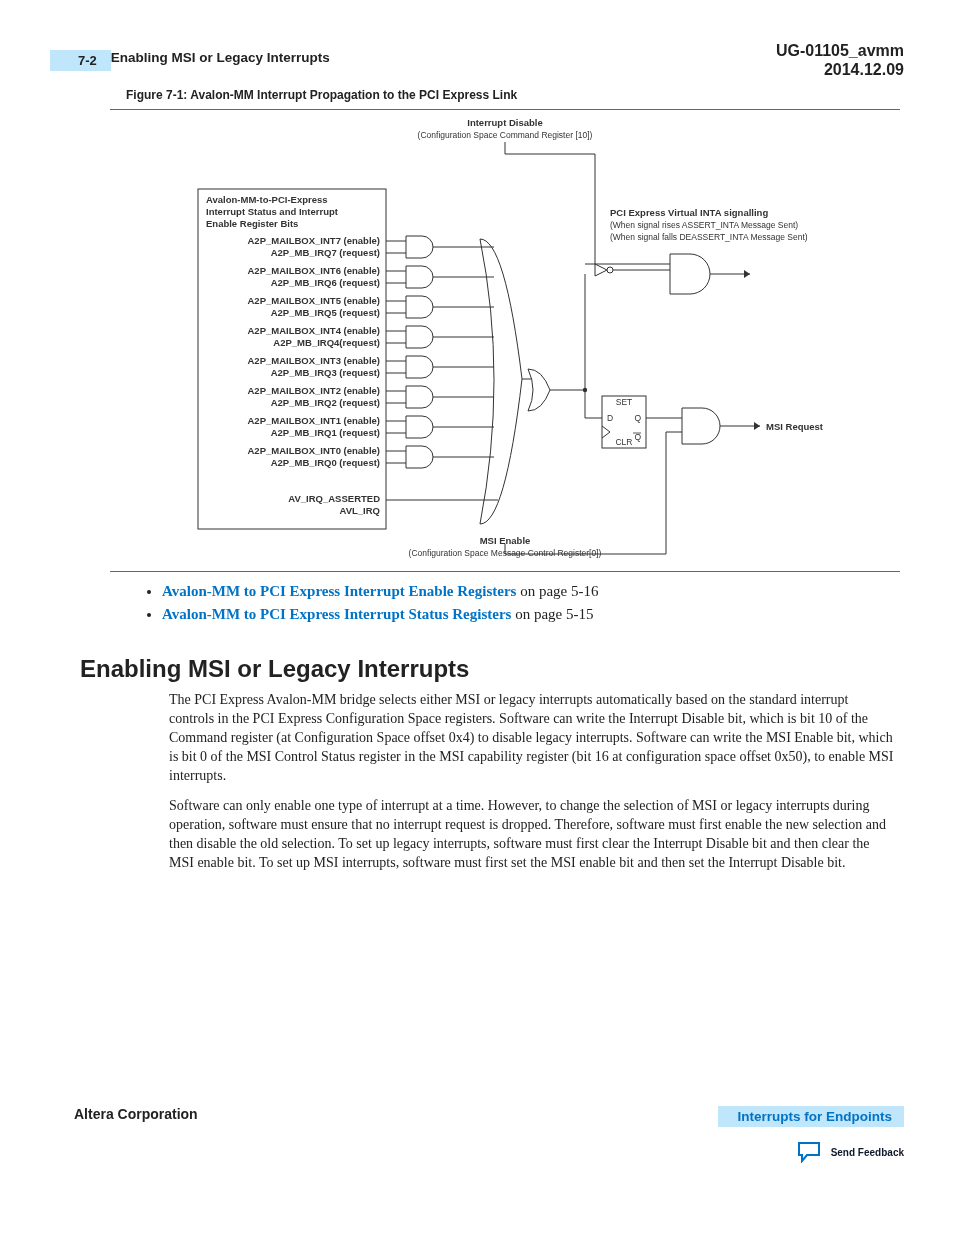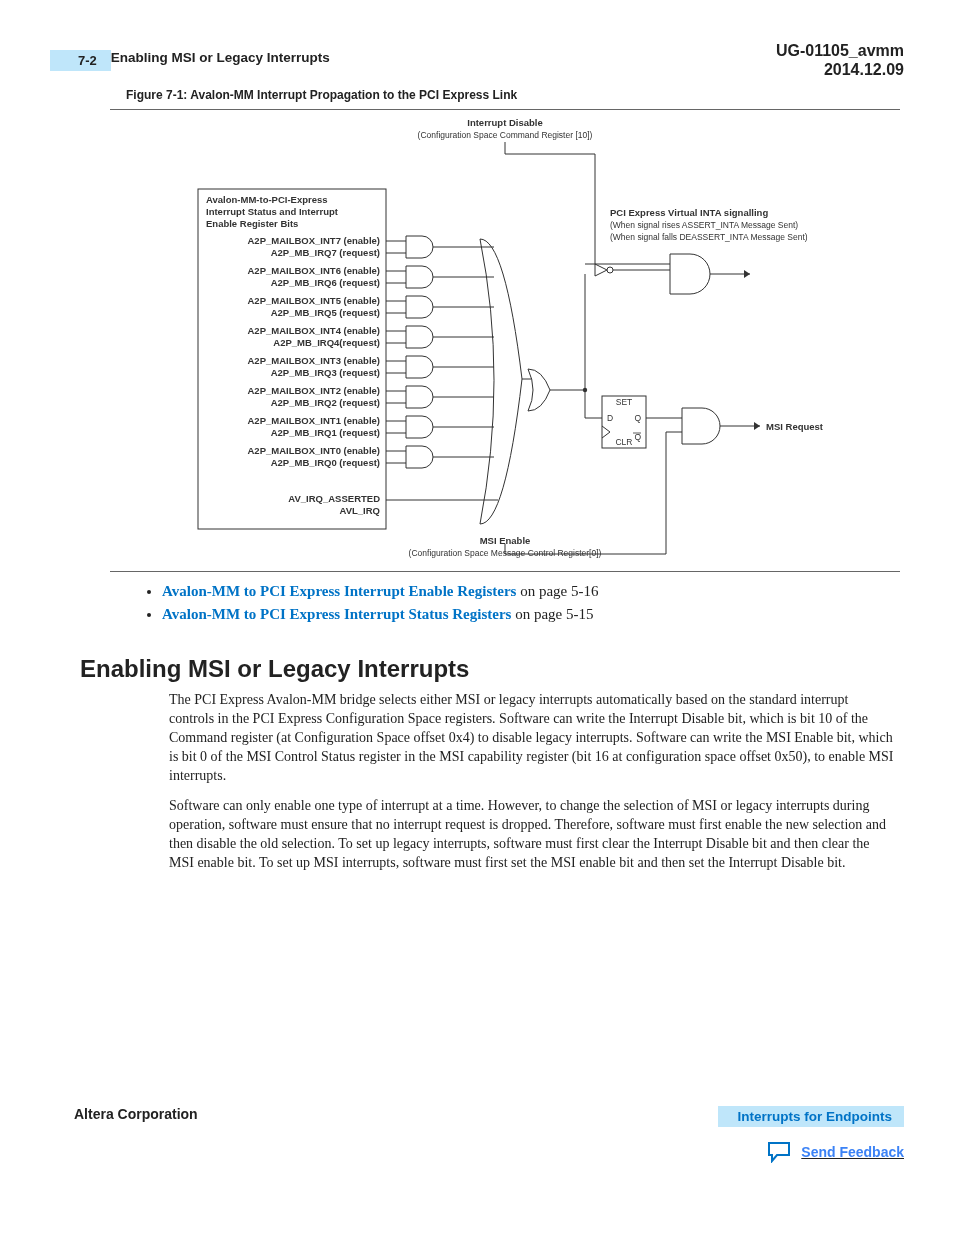--- a/index.html
+++ b/index.html
@@ -125,43 +125,42 @@
     justify-content: space-between;
     align-items: flex-start;
     margin-left: 41px;
   }
   .footer-left {
     font-size: 14px;
     font-weight: 700;
   }
   .footer-right {
     text-align: right;
-    text-decoration: underline;
   }
   .footer-link-top {
     background: #bfe6fa;
     padding: 3px 12px 3px 20px;
     color: #0073c6;
     font-weight: 700;
     font-size: 13.5px;
     display: inline-block;
     cursor: pointer;
   }
   .feedback-row {
     margin-top: 14px;
     display: flex;
     align-items: center;
     gap: 8px;
     justify-content: flex-end;
     cursor: pointer;
   }
   .feedback-text {
-    color: #3b82f6;
-    font-weight: 700;
-    font-size: 14px;
+    color: #0f172a;
+    font-weight: 700;
+    font-size: 10px;
   }
 </style>
 </head>
 <body>
 
 <div class="page">
 
   <div class="header">
     <div class="header-left">
       <span class="page-num-box">7-2</span>

